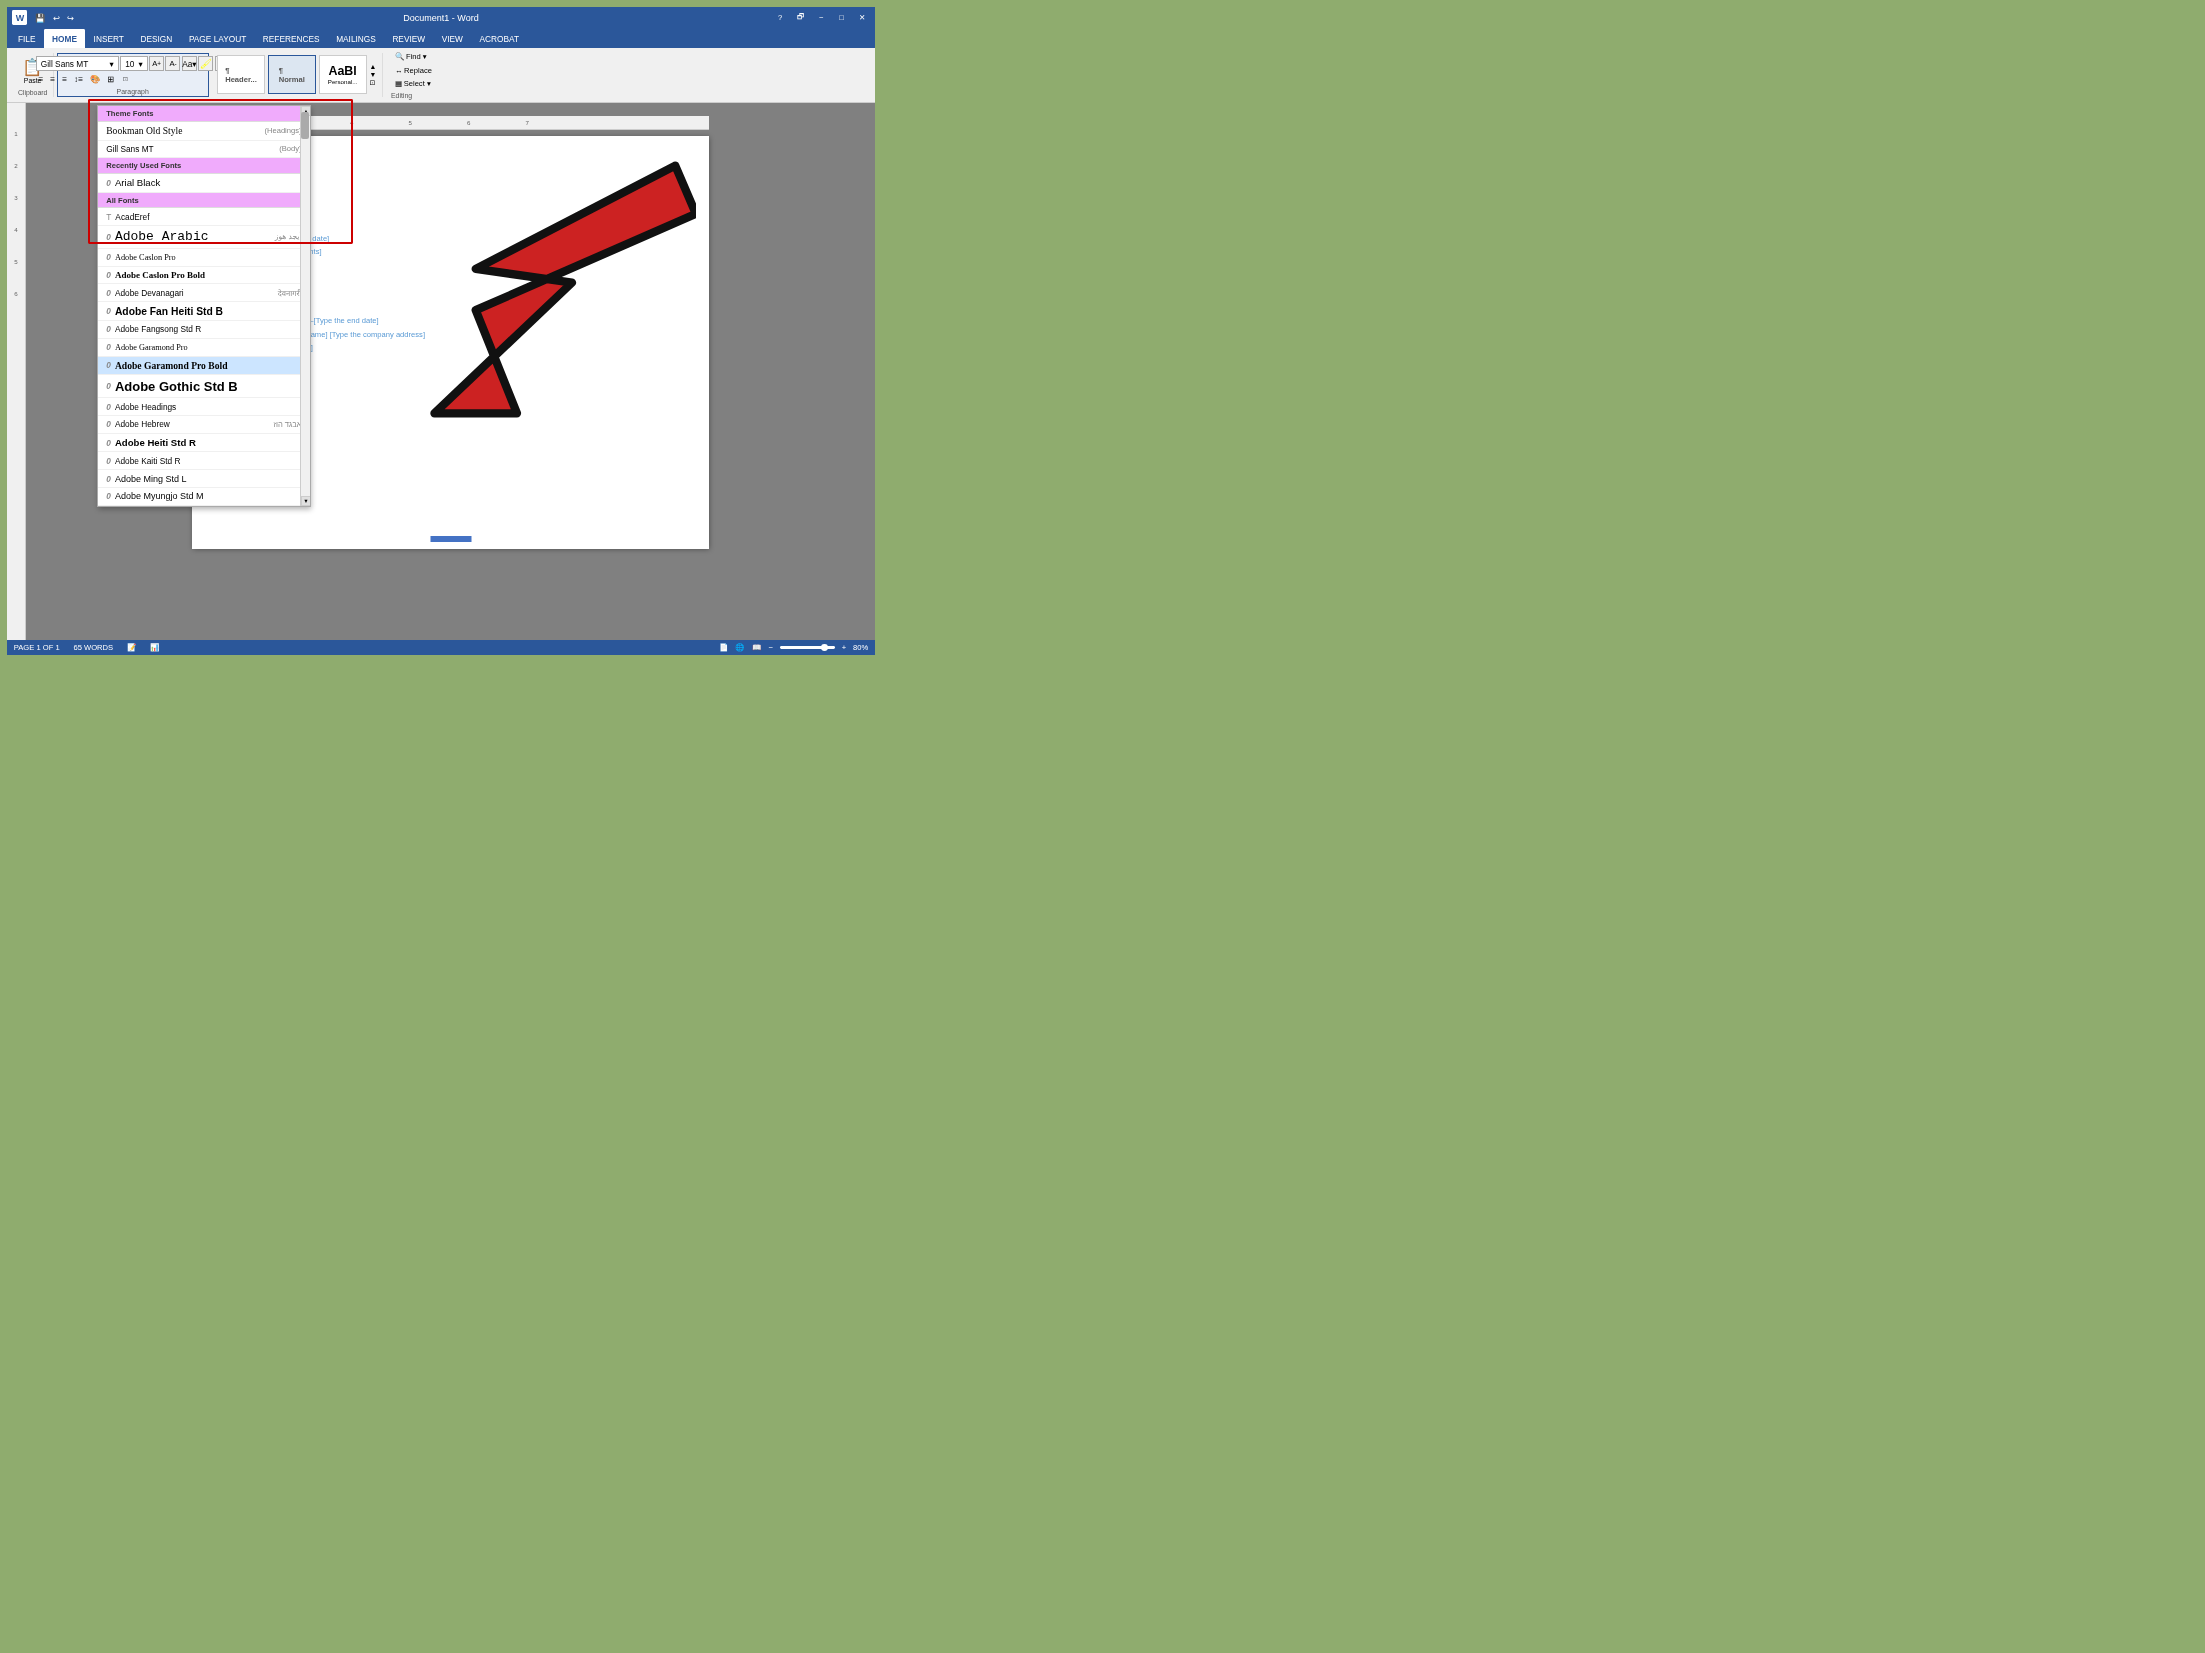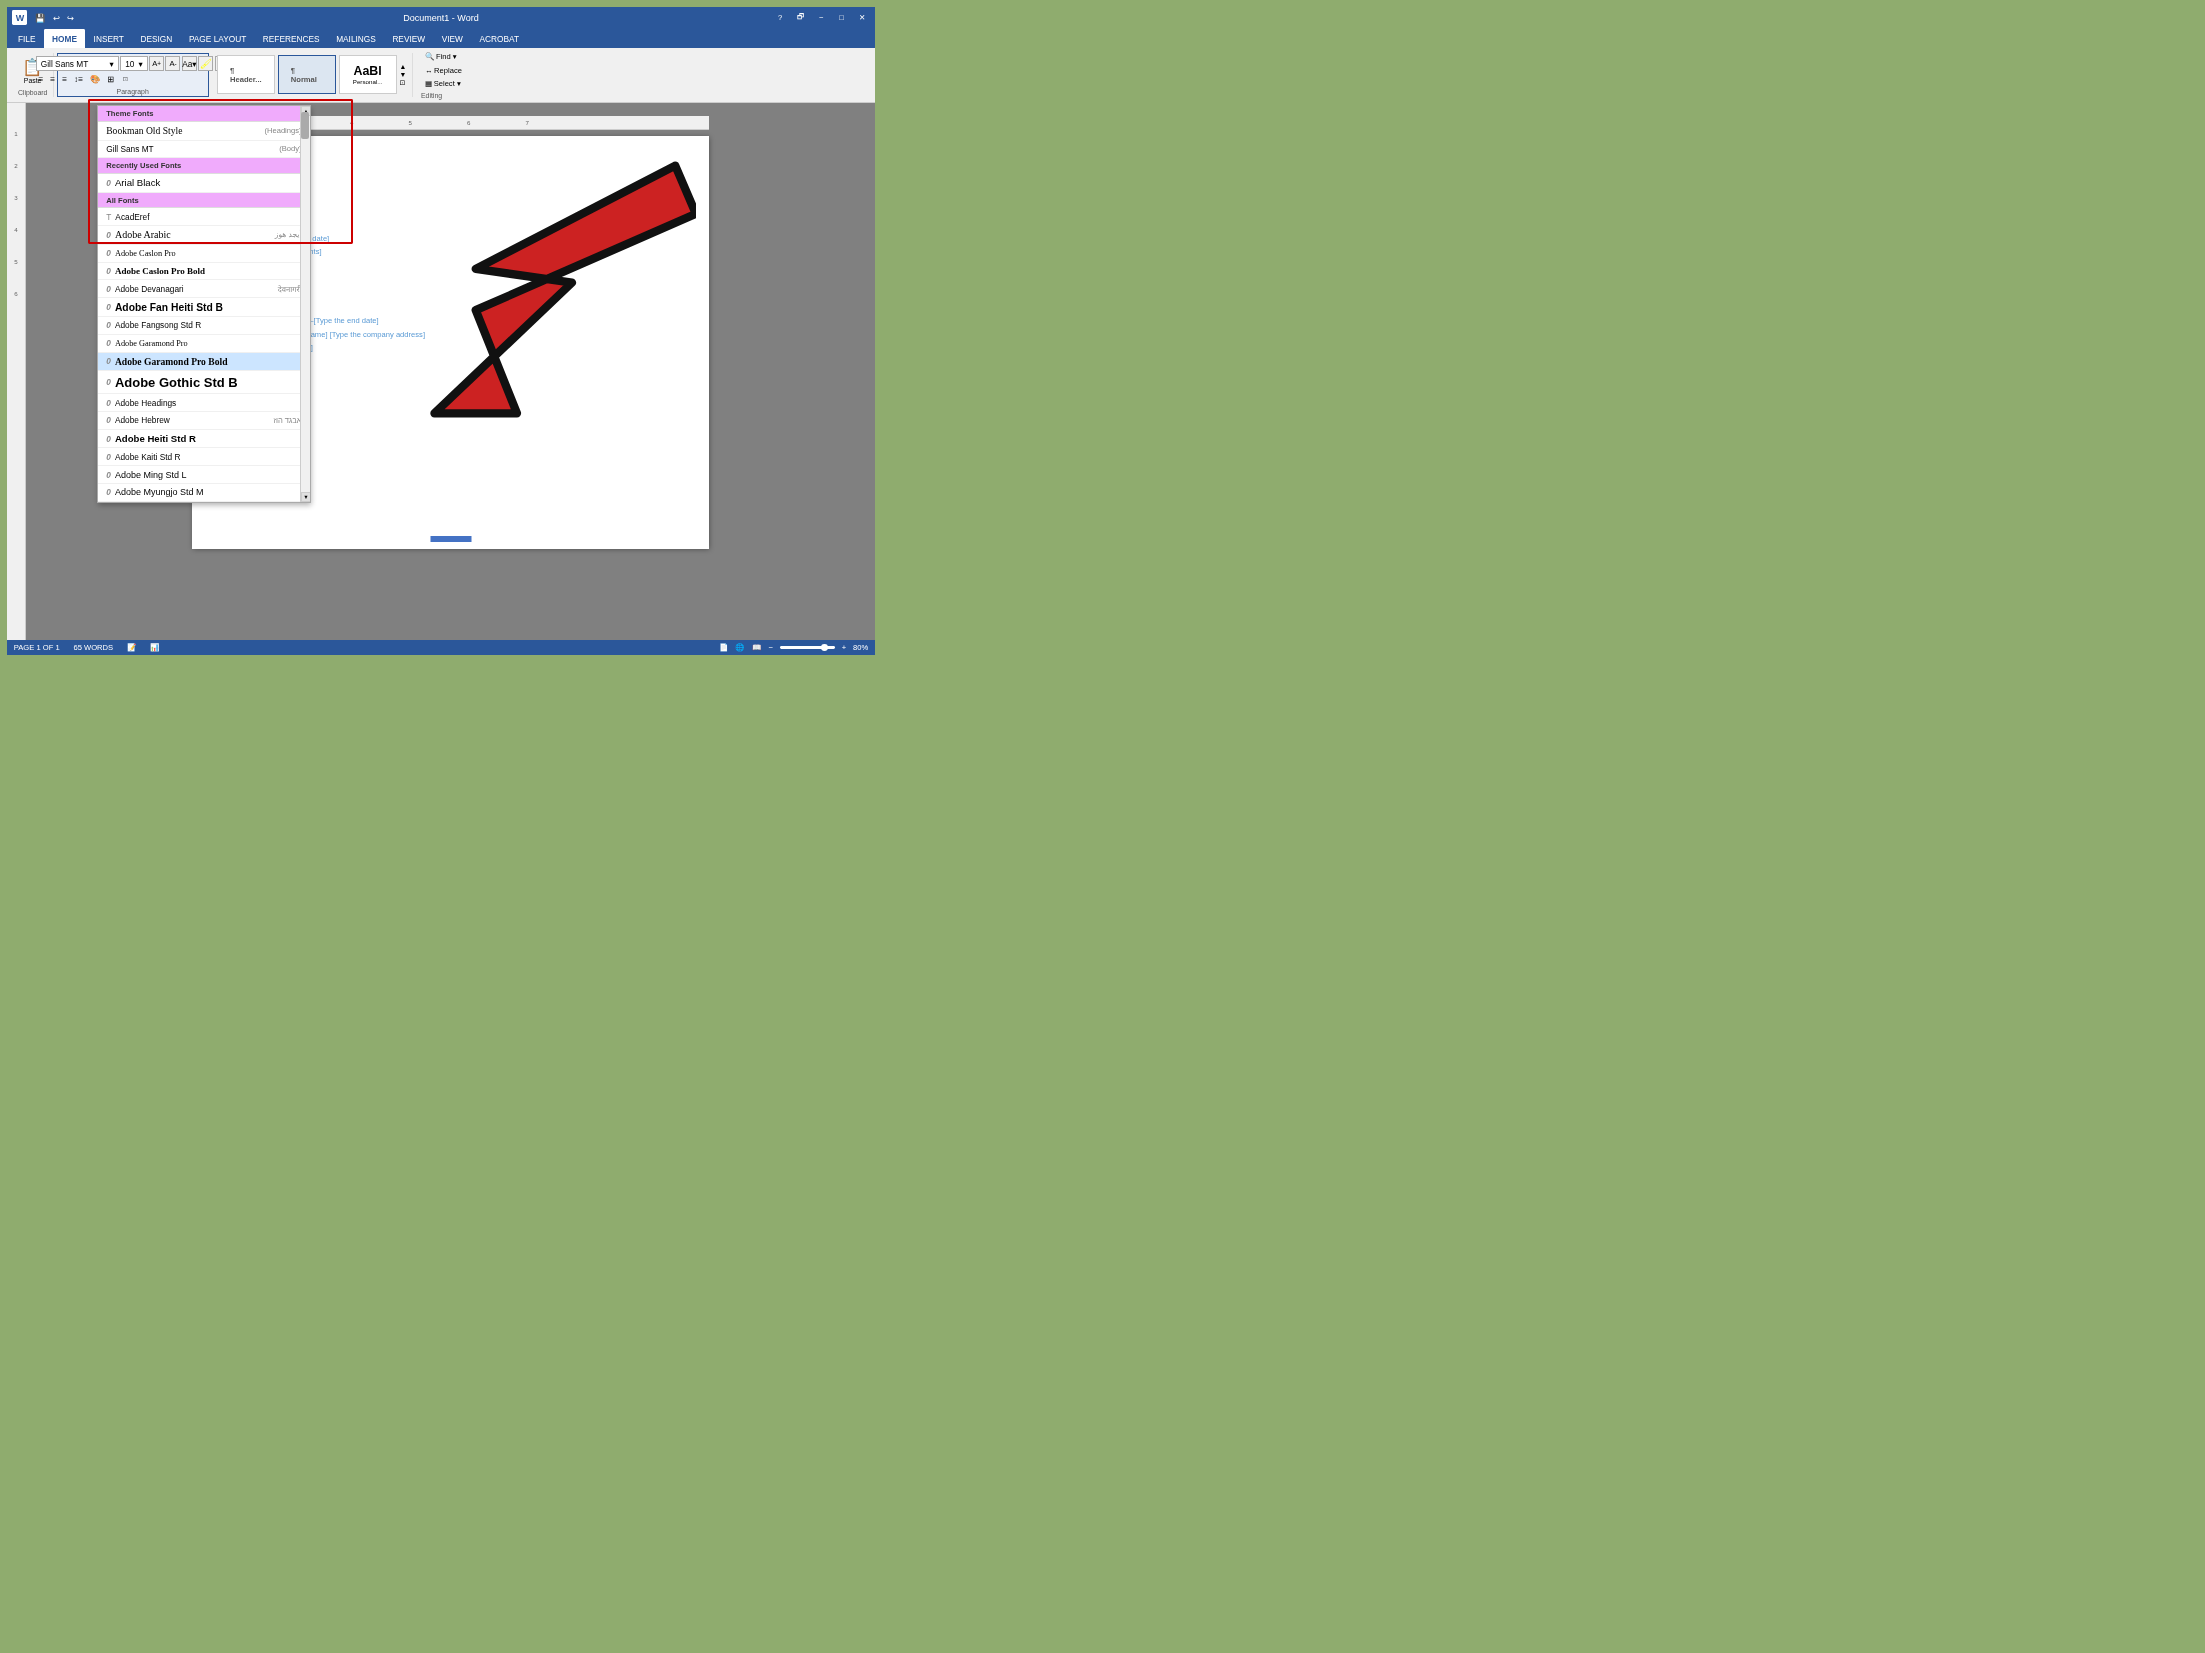--- a/index.html
+++ b/index.html
@@ -213,21 +213,21 @@
     
     .styles-group {
       display: flex;
       align-items: center;
       gap: 2.8px;
       border-right: 0.7px solid #ddd;
       padding: 0 5.5px;
       height: 44px;
     }
     .style-item {
-      width: 58px;
+      width: 48px;
       height: 39px;
       background: white;
       border: 0.7px solid #ccc;
       display: flex;
       flex-direction: column;
       align-items: center;
       justify-content: center;
       cursor: pointer;
       font-size: 6.9px;
       padding: 12px;
@@ -310,21 +310,21 @@
       font-weight: bold;
     }
     .font-name { flex: 1; }
     .font-tag { color: #888; font-size: 7.6px; }
 
     
     .font-bookman { font-family: 'Bookman Old Style', serif; font-size: 9.6px; }
     .font-gillsans { font-family: 'Gill Sans MT', sans-serif; font-size: 8.3px; }
     .font-arial-black { font-family: 'Arial Black', sans-serif; font-size: 9.6px; font-weight: 400; }
     .font-acadef { font-family: Arial, sans-serif; font-size: 8.3px; }
-    .font-adobe-arabic { font-family: Liberation Serif, serif; font-size: 10px; }
+    .font-adobe-arabic { font-family: Liberation Mono, monospace; font-size: 13px; }
     .font-adobe-caslon { font-family: 'Adobe Caslon Pro', serif; font-size: 8.3px; }
     .font-adobe-caslon-bold { font-family: 'Adobe Caslon Pro', serif; font-size: 9px; font-weight: bold; }
     .font-adobe-devanagari { font-family: Arial, sans-serif; font-size: 8.3px; }
     .font-adobe-fan { font-family: Arial, sans-serif; font-size: 10.3px; font-weight: bold; }
     .font-adobe-fangsong { font-family: Arial, sans-serif; font-size: 8.3px; }
     .font-adobe-garamond { font-family: 'Adobe Garamond Pro', serif; font-size: 8.3px; }
     .font-adobe-garamond-bold { font-family: 'Adobe Garamond Pro', serif; font-size: 9.6px; font-weight: bold; }
     .font-adobe-gothic { font-family: Arial, sans-serif; font-size: 13px; font-weight: bold; }
     .font-adobe-gurmukhi { font-family: Arial, sans-serif; font-size: 8.3px; }
     .font-adobe-hebrew { font-family: Arial, sans-serif; font-size: 8.3px; }

